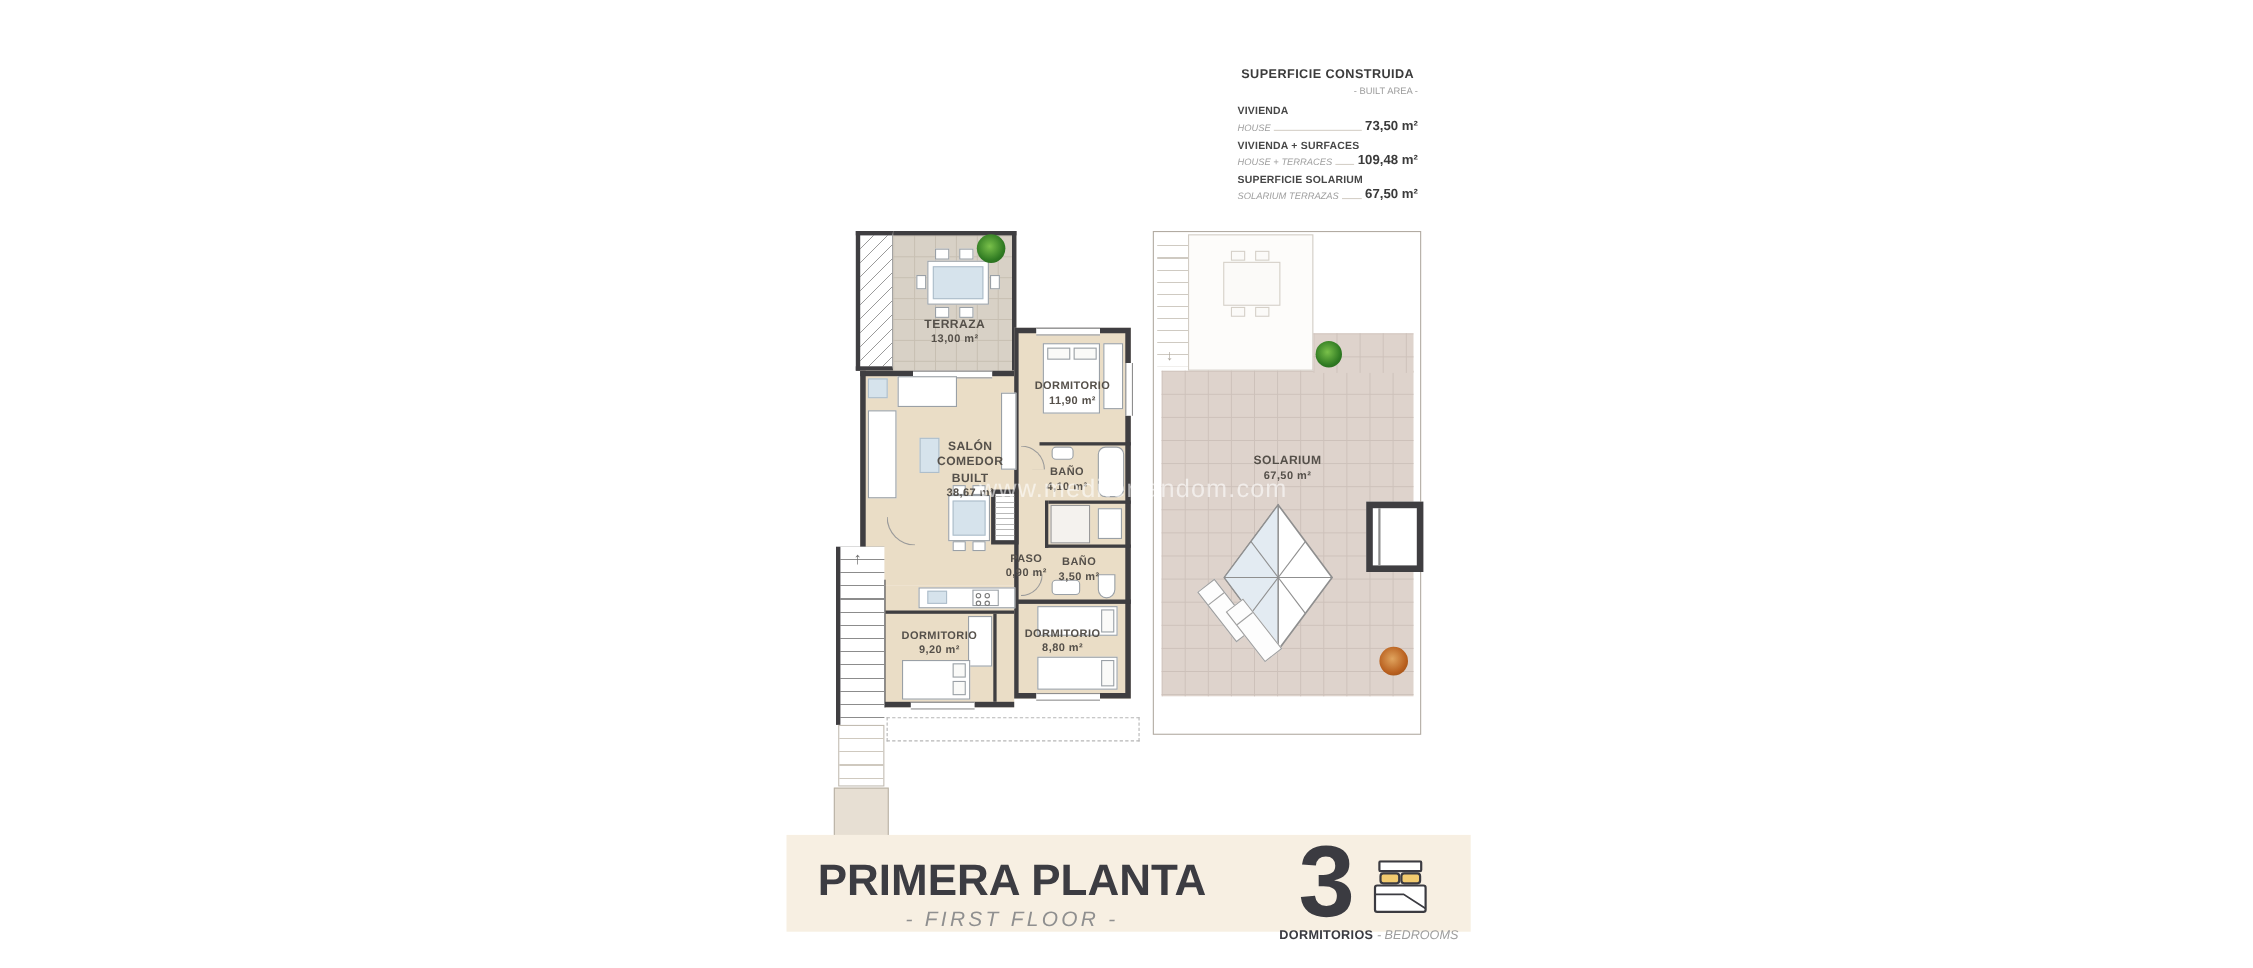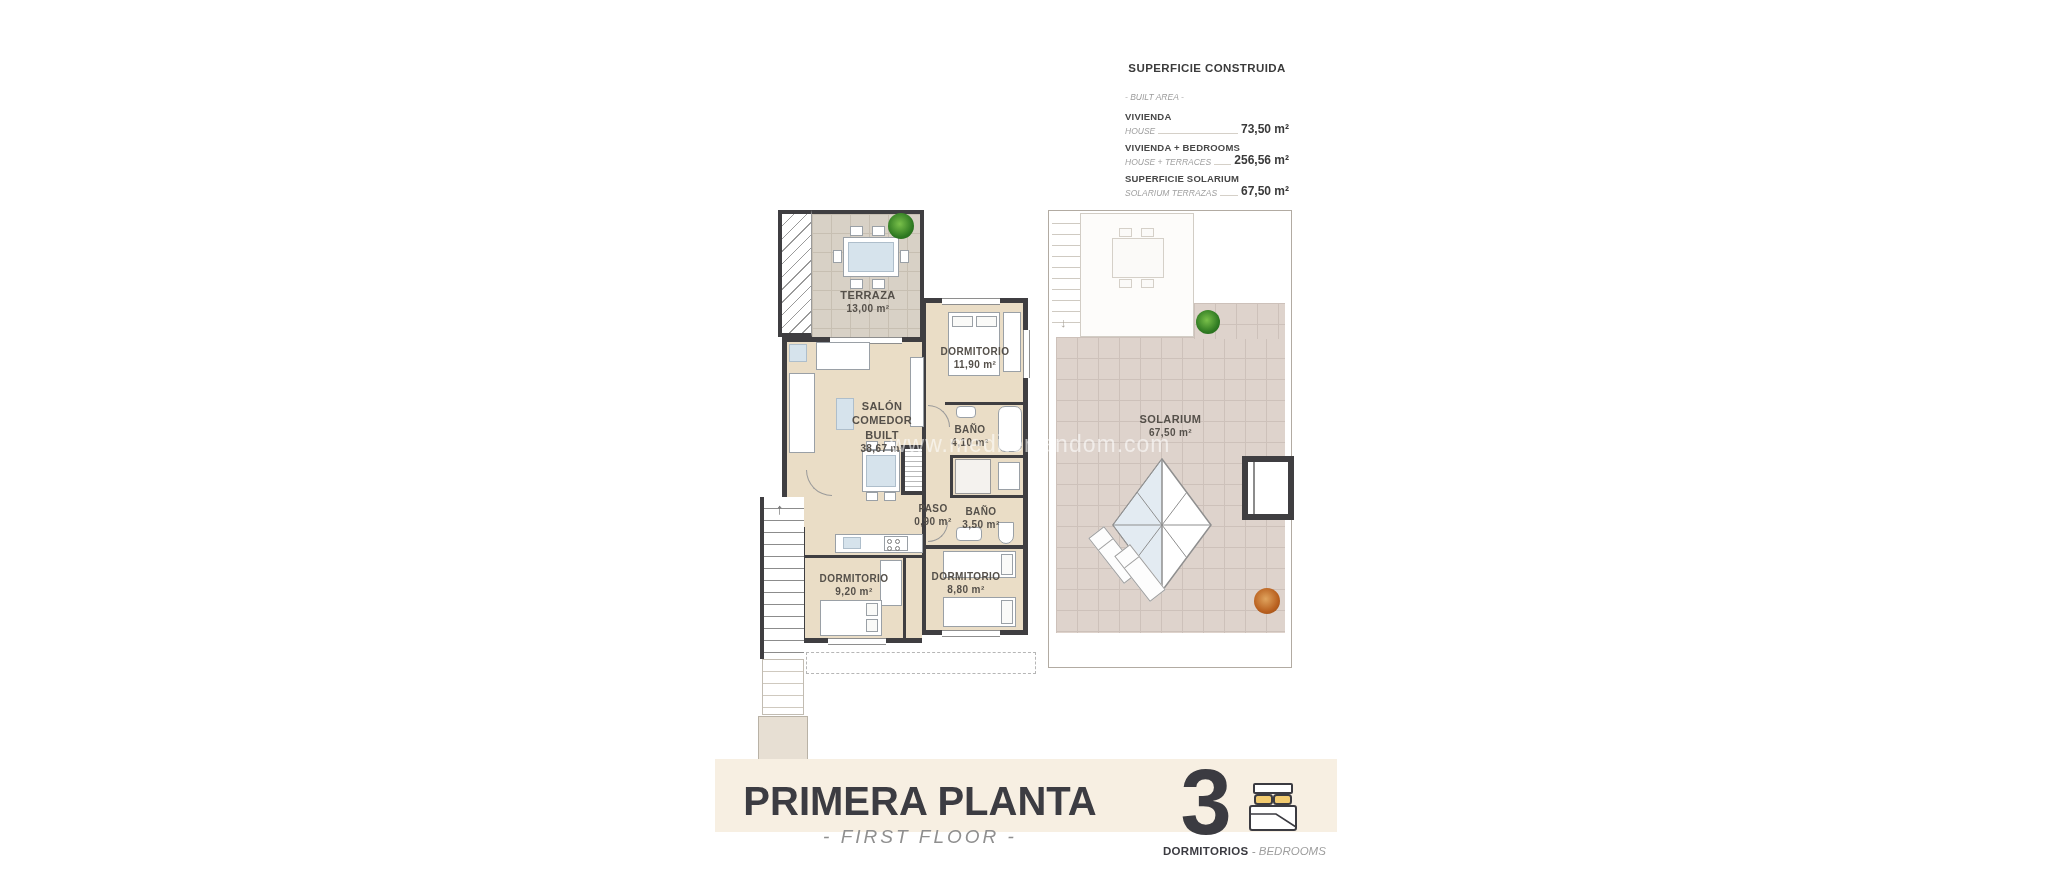--- a/index.html
+++ b/index.html
@@ -21,41 +21,41 @@
      background-image:linear-gradient(#c7bfb2 1px,transparent 1px),linear-gradient(90deg,#c7bfb2 1px,transparent 1px);
      background-size:19px 19px;}
   .tile-sol{background-color:#ded3cc;
      background-image:linear-gradient(#cdc1ba 1px,transparent 1px),linear-gradient(90deg,#cdc1ba 1px,transparent 1px);
      background-size:21px 21px;}
   .beige{background:#eaddc6;}
   .arc{position:absolute;border:1px solid #9a9a9a;box-sizing:border-box;background:transparent;}
   
   .at{position:absolute;left:1125px;top:62px;width:164px;}
   .at-title{font-size:11.5px;font-weight:700;letter-spacing:.4px;text-align:center;color:#3b3b3b;}
-  .at-sub{font-size:8.5px;font-style:italic;color:#9c9c9c;text-align:left;margin:18px 0 9px;}
+  .at-sub{font-size:8.5px;color:#9c9c9c;text-align:right;margin:3px 0 9px;}
   .at-row{margin-bottom:6px;}
   .at-r1{font-size:9.5px;font-weight:700;color:#474747;letter-spacing:.2px;}
   .at-r2{display:flex;align-items:flex-end;justify-content:space-between;}
   .at-en{font-size:8.5px;font-style:italic;color:#a0a0a0;white-space:nowrap;}
   .at-lead{flex:1;border-bottom:1px solid #d5d0c8;margin:0 3px 2px;}
   .at-val{font-size:12px;font-weight:700;color:#3a3a3a;white-space:nowrap;}
   
   .stairwell{position:absolute;left:778px;top:210px;width:34px;height:127px;background:#fff;
      border:4px solid #3f3e41;border-right:1px solid #9a9a9a;box-sizing:border-box;
      background-image:repeating-linear-gradient(135deg,transparent 0 8px,#9a9a9a 8px 9px);}
   .extstairs{position:absolute;left:760px;top:497px;width:44px;height:162px;background:#fff;
      border-left:4px solid #3f3e41;box-sizing:border-box;
      background-image:repeating-linear-gradient(180deg,transparent 0 11px,#8c8c8c 11px 12px);}
   .extstairs-ghost{position:absolute;left:762px;top:659px;width:42px;height:56px;border:1px solid #c2bcb2;
      box-sizing:border-box;background-image:repeating-linear-gradient(180deg,transparent 0 11px,#cfc9bf 11px 12px);}
   .stair-arrow{position:absolute;font-size:15px;color:#6f6f6f;z-index:5;}
   .ghost-stairs{position:absolute;left:1052px;top:213px;width:28px;height:120px;
      background-image:repeating-linear-gradient(180deg,transparent 0 10px,#cfcac2 10px 11px);}
   
-  .banner{position:absolute;left:715px;top:759px;width:622px;height:73px;background:#f7efe2;}
+  .banner{position:absolute;left:715px;top:759px;width:622px;height:88px;background:#f7efe2;}
   .bt-wrap{position:absolute;left:20px;top:22px;width:370px;text-align:center;}
   .bt-title{font-size:40px;font-weight:700;color:#3c3c42;letter-spacing:0px;line-height:1;}
   .bt-sub{font-size:19px;font-style:italic;color:#8f8f8f;letter-spacing:3px;margin-top:5px;}
   .bb{position:absolute;right:14px;top:8px;width:160px;text-align:center;}
   .bb-row{display:flex;align-items:flex-end;justify-content:center;}
   .bb-num{font-size:92px;font-weight:700;color:#3b3b41;line-height:.78;}
   .bb-icon{margin-left:8px;margin-bottom:2px;}
   .bb-label{margin-top:6px;font-size:11.5px;white-space:nowrap;}
   .bb-label .es{font-weight:700;color:#3b3b41;letter-spacing:.3px;}
   .bb-label .en{font-style:italic;color:#9e9e9e;}
@@ -89,25 +89,25 @@
     <div class="at-sub">- BUILT AREA -</div>
     <div class="at-row">
       <div class="at-r1">VIVIENDA</div>
       <div class="at-r2">
         <span class="at-en">HOUSE</span>
         <span class="at-lead"></span>
         <span class="at-val">73,50 m²</span>
       </div>
     </div>
     <div class="at-row">
-      <div class="at-r1">VIVIENDA + BEDROOMS</div>
+      <div class="at-r1">VIVIENDA + SURFACES</div>
       <div class="at-r2">
         <span class="at-en">HOUSE + TERRACES</span>
         <span class="at-lead"></span>
-        <span class="at-val">256,56 m²</span>
+        <span class="at-val">109,48 m²</span>
       </div>
     </div>
     <div class="at-row">
       <div class="at-r1">SUPERFICIE SOLARIUM</div>
       <div class="at-r2">
         <span class="at-en">SOLARIUM TERRAZAS</span>
         <span class="at-lead"></span>
         <span class="at-val">67,50 m²</span>
       </div>
     </div>

